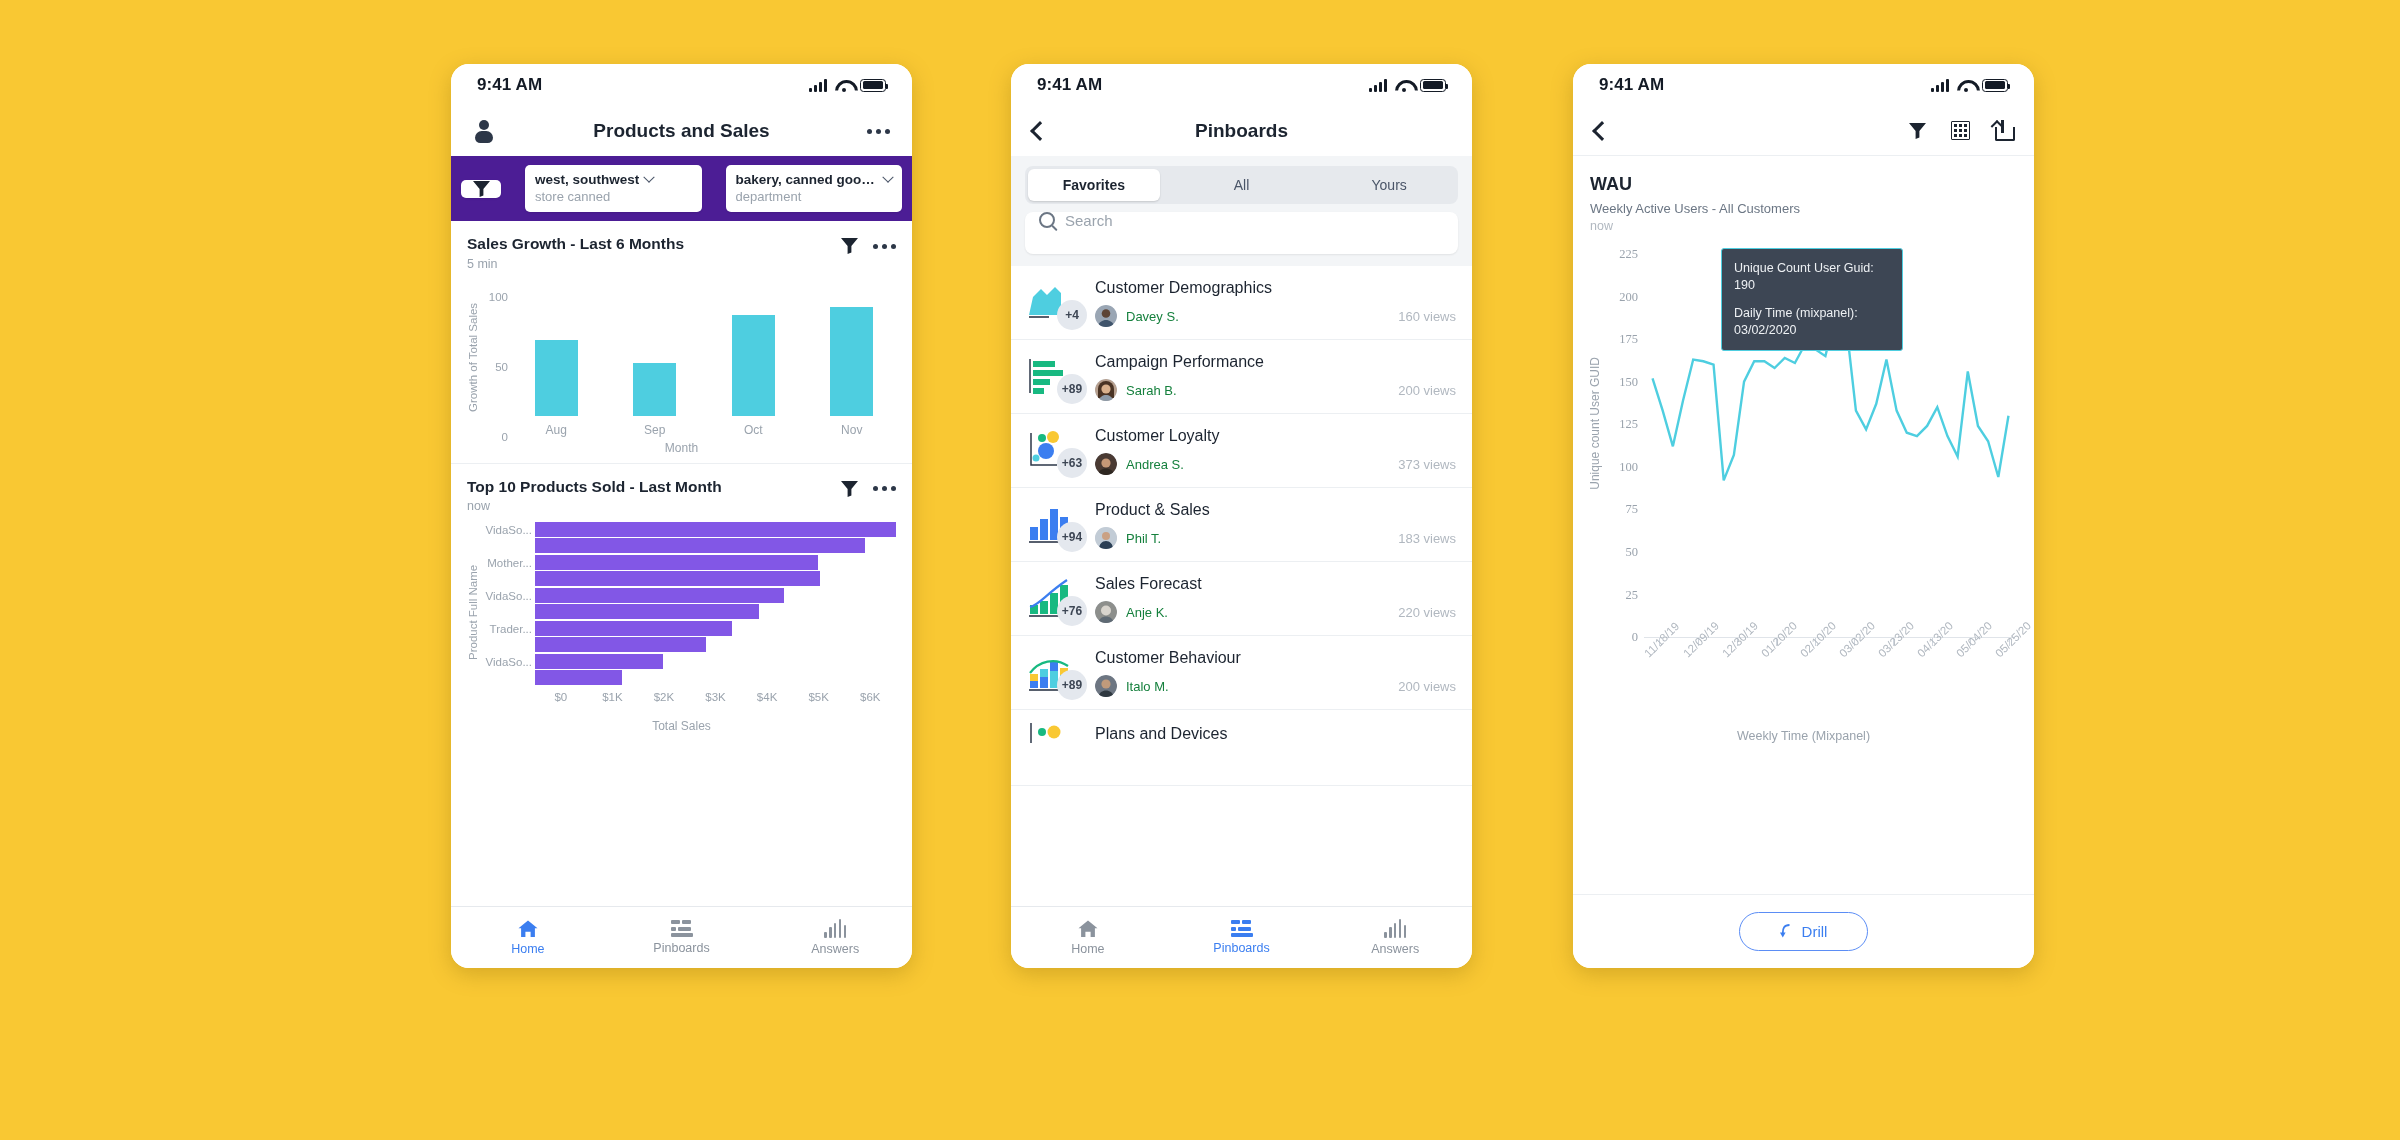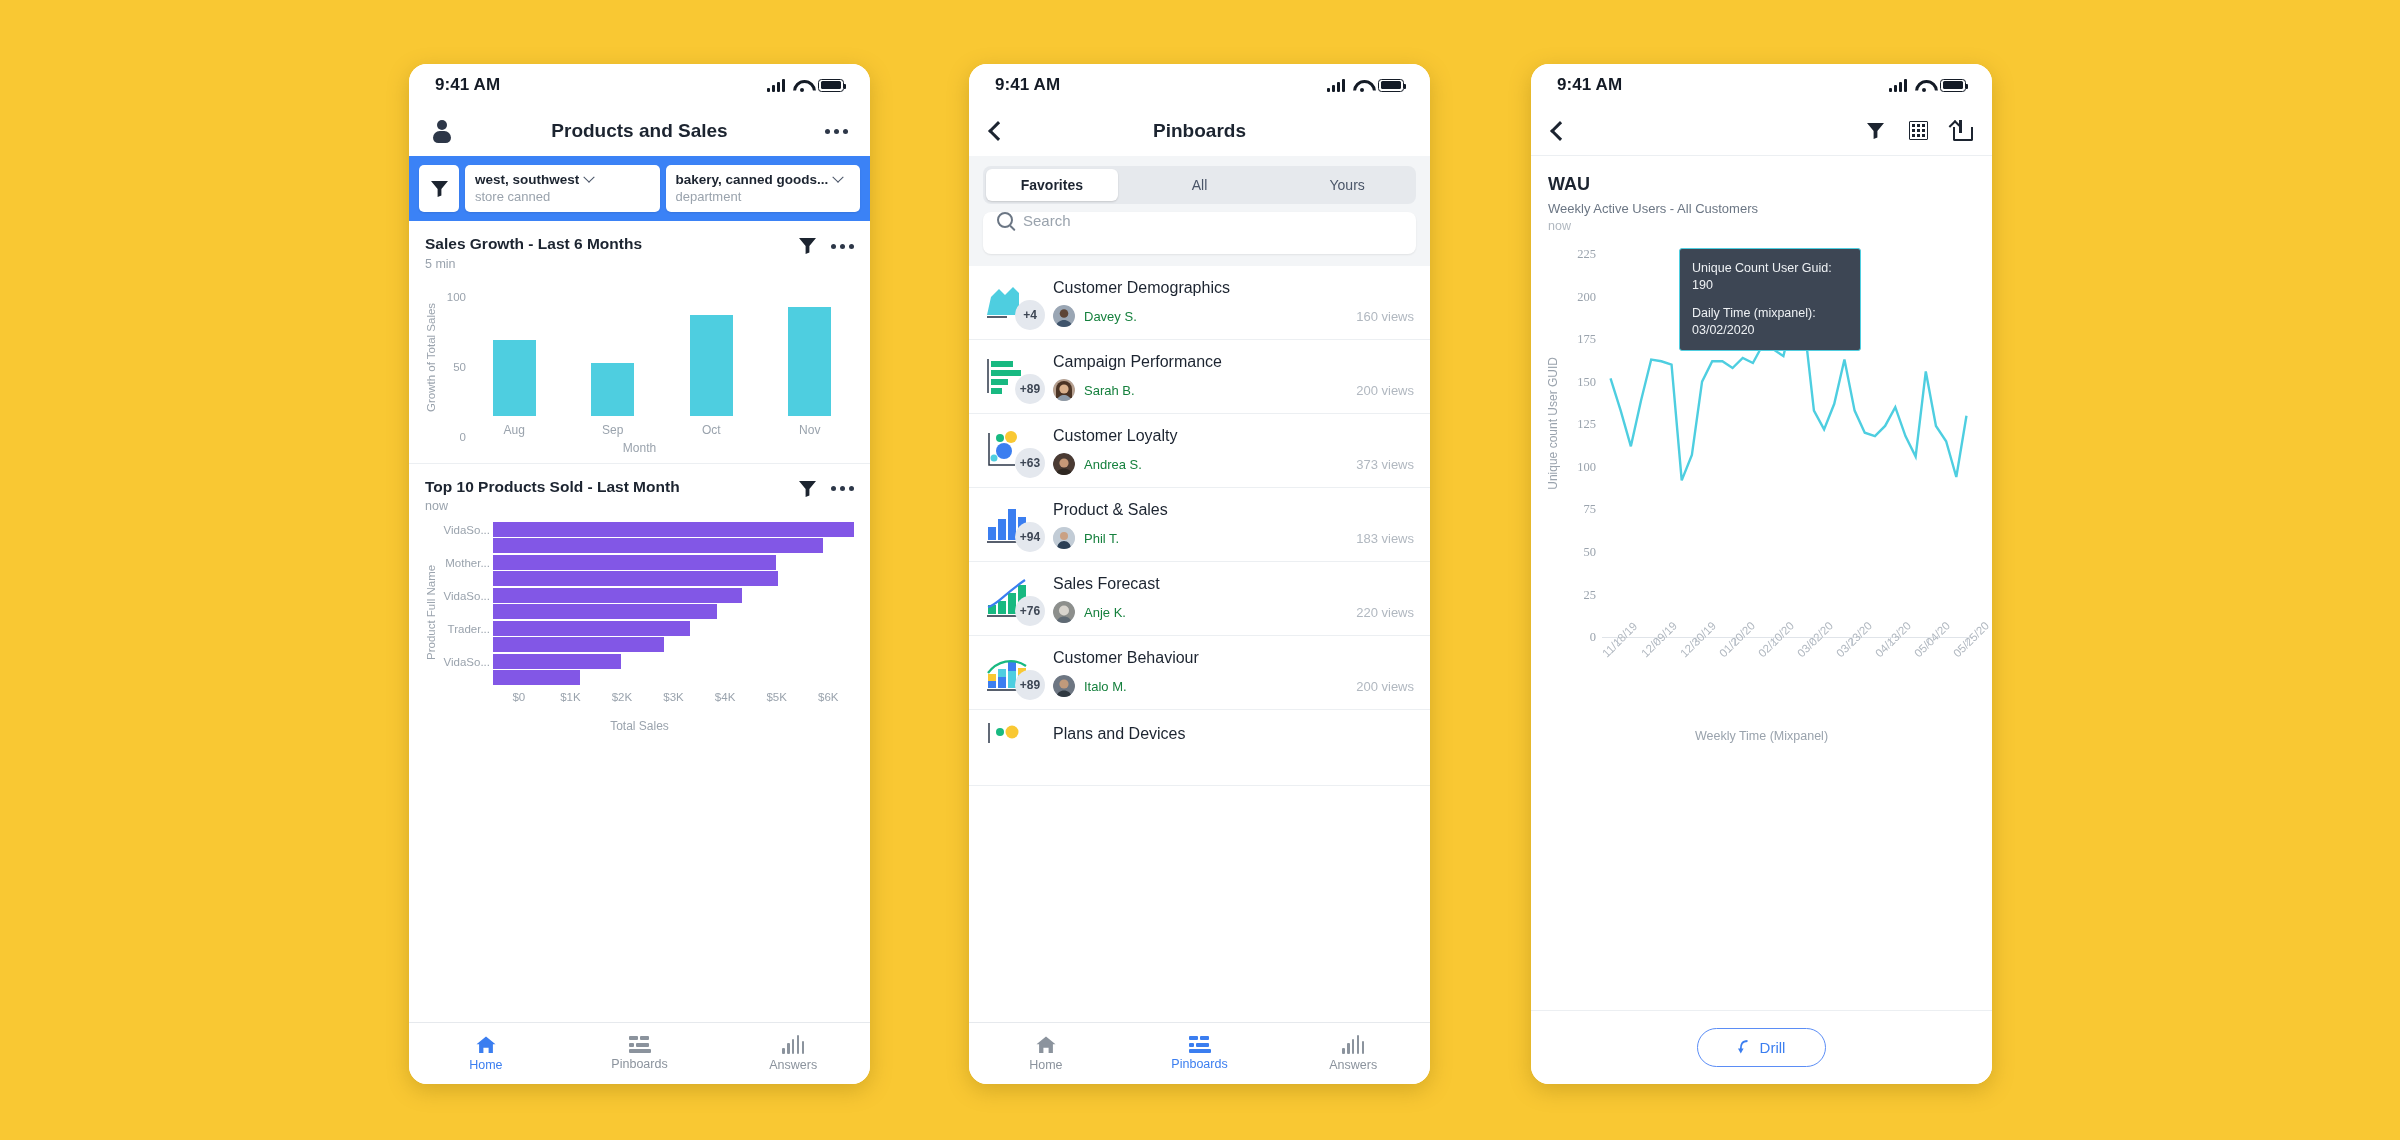--- a/index.html
+++ b/index.html
@@ -9,27 +9,28 @@
     font-family:"Liberation Sans", sans-serif;
     overflow:hidden;
     position:relative;
   }
   .stage { position:absolute; inset:0; }
 
   
   .phone {
     position:absolute;
     width:461px;
-    height:1020px;
+    height:904px;
     background:#ffffff;
     border-radius:18px;
     box-shadow:0 6px 22px rgba(120,85,0,.28);
     overflow:hidden;
     display:flex;
     flex-direction:column;
+    margin-left:42px;
   }
   #phone1 { left:409px; top:64px; }
   #phone2 { left:969px; top:64px; }
   #phone3 { left:1531px; top:64px; }
 
   
   .statusbar {
     height:42px; flex:0 0 42px;
     display:flex; align-items:center;
     padding:0 26px;
@@ -79,21 +80,21 @@
   .funnel svg { display:block; }
   .grid-icon { width:19px; height:19px; display:grid; grid-template-columns:repeat(3,1fr); grid-template-rows:repeat(3,1fr); gap:1.6px; border:1.8px solid #1c2430; padding:1.6px; border-radius:1px;}
   .grid-icon i { background:#1c2430; display:block;}
   .share-icon { width:18px; height:21px; position:relative;}
   .share-icon::before{content:"";position:absolute;left:1px;bottom:0;width:16px;height:12px;border:2px solid #1c2430;border-top:none;border-radius:0 0 2px 2px;}
   .share-icon .arw{position:absolute;left:7.2px;top:0;width:2.4px;height:13px;background:#1c2430;}
   .share-icon .arw::before{content:"";position:absolute;left:-4px;top:0;width:7px;height:7px;border-left:2.4px solid #1c2430;border-top:2.4px solid #1c2430;transform:rotate(45deg);transform-origin:left top;}
 
   
   .filterbar{
-    background:#3b82f6; padding:9px 10px; display:flex; gap:6px; flex:0 0 auto;
+    background:#4c1d95; padding:9px 10px; display:flex; gap:24px; flex:0 0 auto;align-items:center;
   }
   .filter-btn{
     width:40px; background:#fff; border-radius:5px; display:flex;
     align-items:center; justify-content:center;
     box-shadow:0 1px 2px rgba(0,0,0,.10);
   }
   .chip{
     background:#fff; border-radius:5px; padding:7px 10px 8px;
     box-shadow:0 1px 2px rgba(0,0,0,.10); flex:1 1 0; min-width:0;
   }

